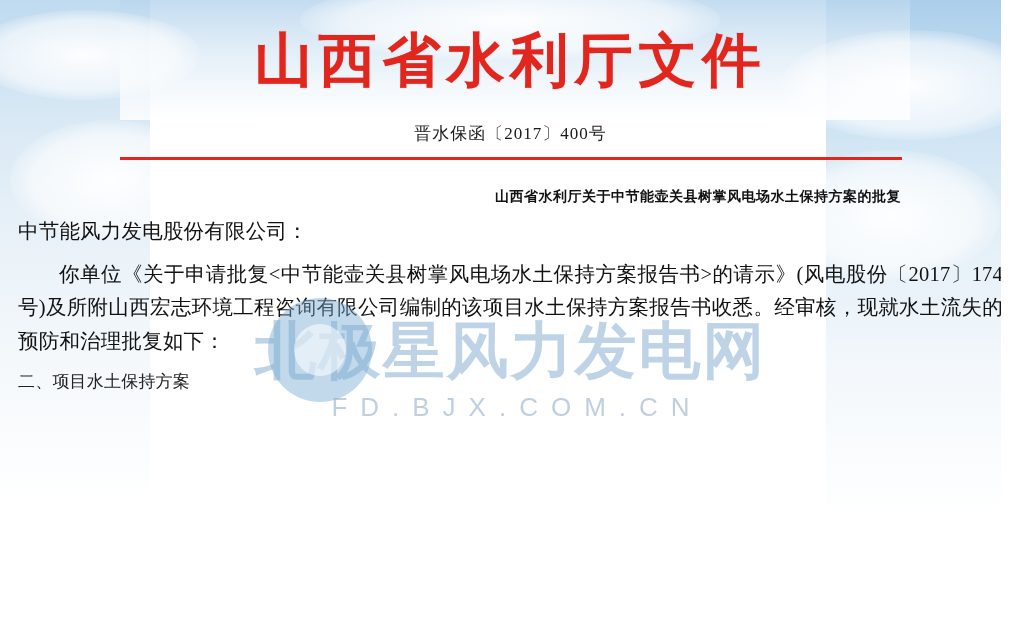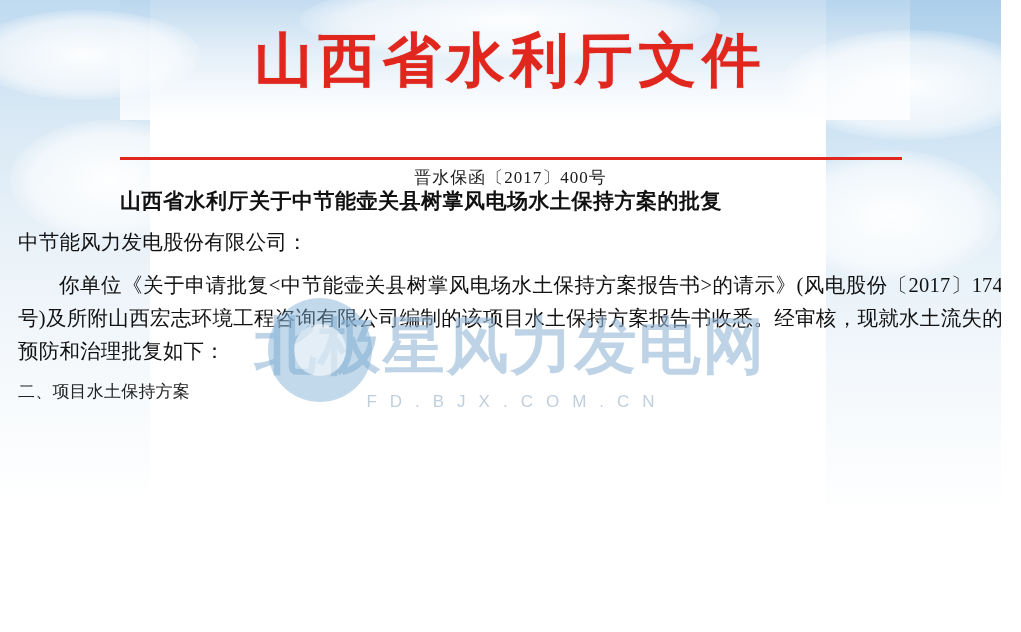--- a/index.html
+++ b/index.html
@@ -72,40 +72,39 @@
     text-shadow: 0 0 1px rgba(224,38,29,0.5);
   }
   .doc-number {
     position: absolute;
     left: 0; top: 122px;
     width: 1021px;
     text-align: center;
     font-size: 17px;
     color: #1a1a1a;
     letter-spacing: 1px;
-    margin-top: 44px;
   }
   .red-rule {
     position: absolute;
     left: 120px;
     top: 157px;
     width: 782px;
     height: 3px;
     background: #e0261d;
   }
 
   
   .body-wrap {
     position: absolute;
     left: 0; top: 172px;
     width: 1021px;
   }
   .subject {
-    text-align: left;
-    font-size: 21px;
+    text-align: right;
+    font-size: 14px;
     font-weight: bold;
     color: #111;
     letter-spacing: 0.5px;
     padding: 6px 120px 0 120px;
     line-height: 1.5;
   }
   .para {
     font-size: 20.5px;
     color: #111;
     line-height: 1.62;
@@ -127,30 +126,30 @@
   .watermark {
     position: absolute;
     left: 0;
     top: 320px;
     width: 1021px;
     text-align: center;
     pointer-events: none;
     user-select: none;
   }
   .wm-main {
-    font-family: Liberation Mono, monospace;
+    font-family: Liberation Serif, serif;
     font-weight: bold;
     font-size: 62px;
     letter-spacing: 2px;
     color: rgba(150,185,215,0.62);
     line-height: 1;
   }
   .wm-sub {
     font-family: "Liberation Sans", "DejaVu Sans", sans-serif;
-    font-size: 17px;
+    font-size: 26px;
     letter-spacing: 13px;
     color: rgba(150,175,200,0.60);
     margin-top: 10px;
     padding-left: 13px;
   }
   .wm-badge {
     position: absolute;
     left: 268px;
     top: -22px;
     width: 104px;

